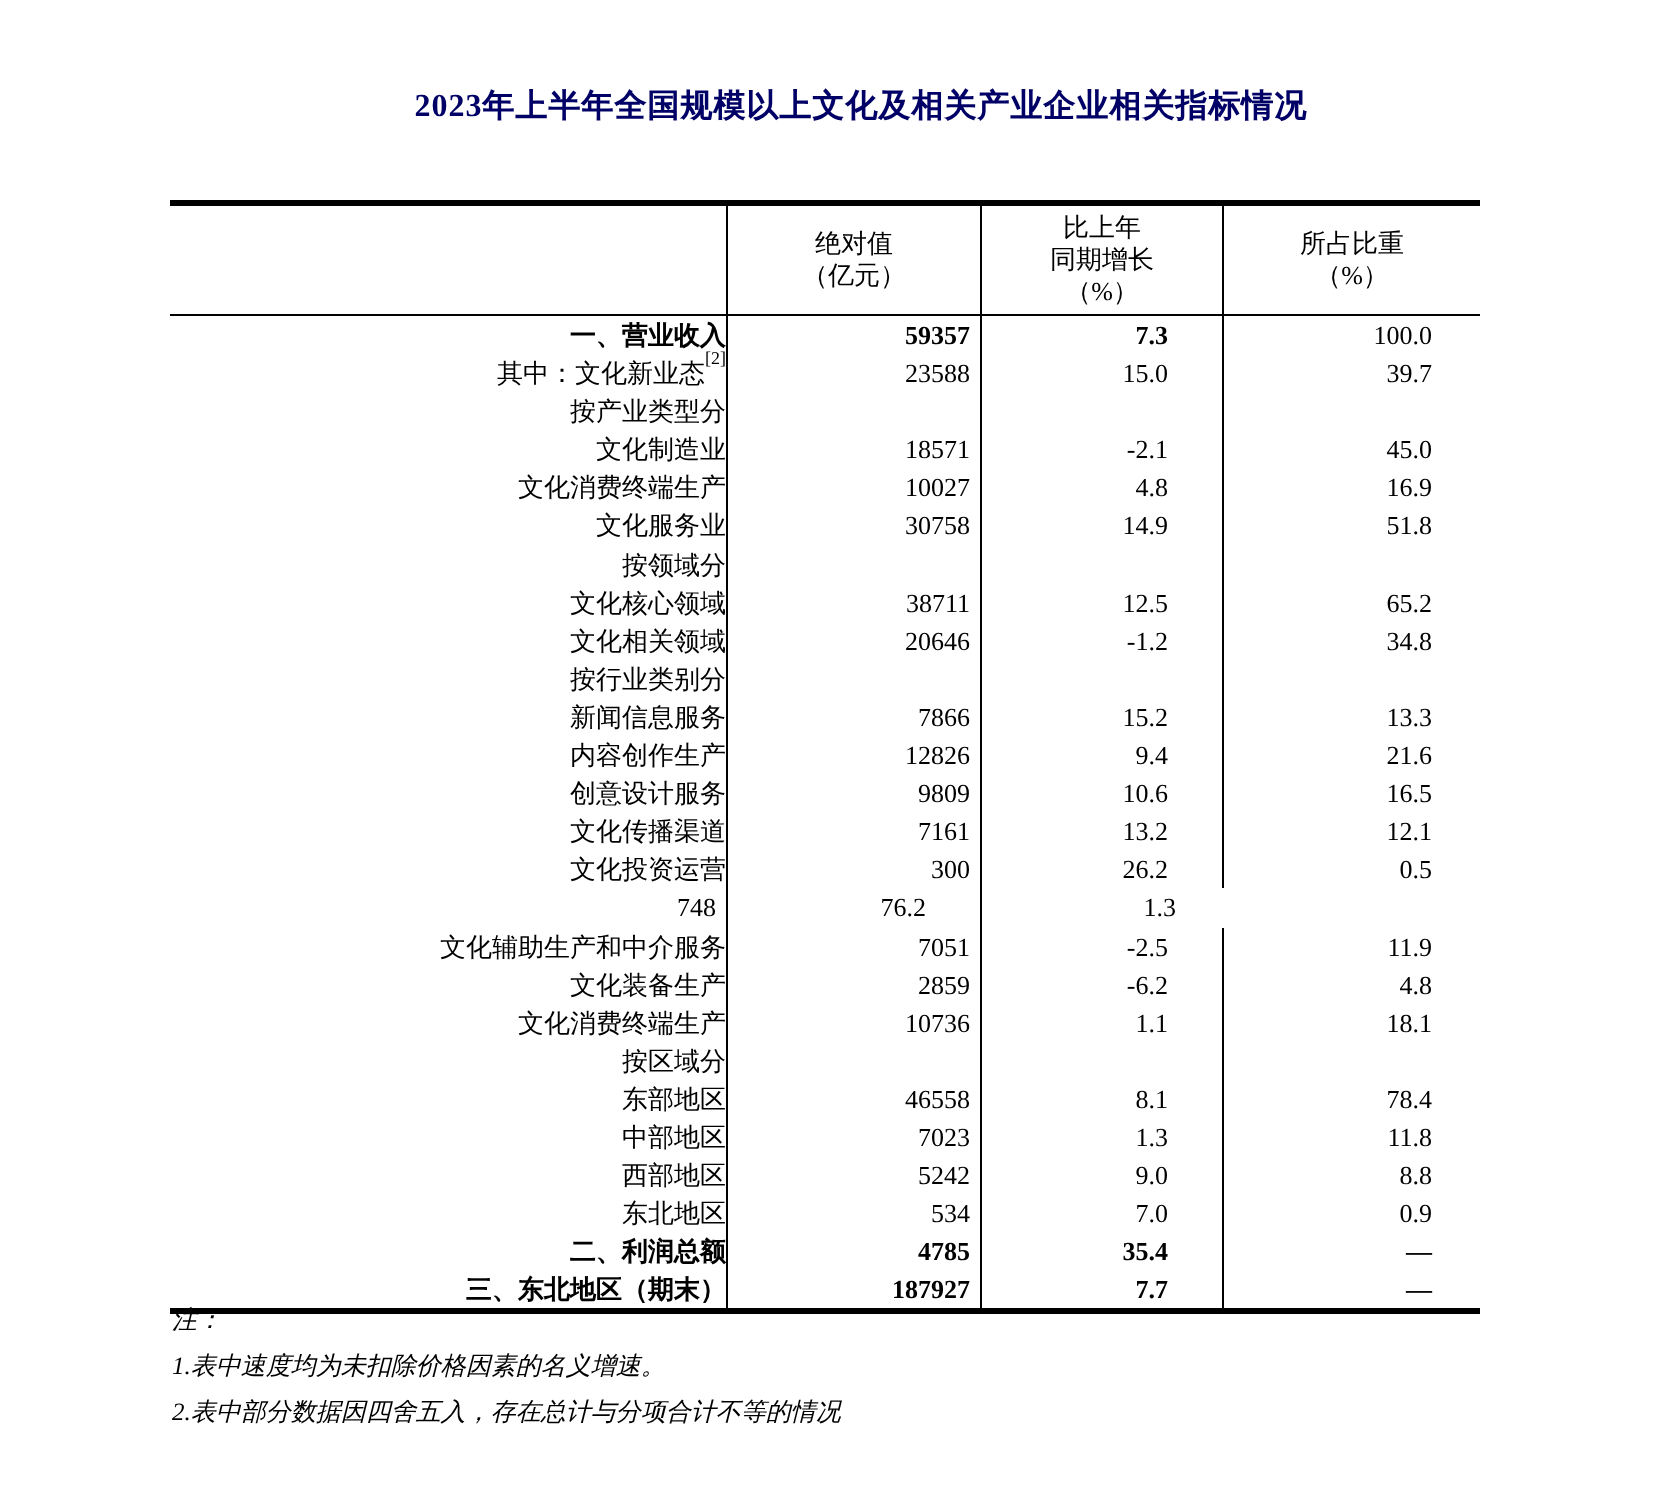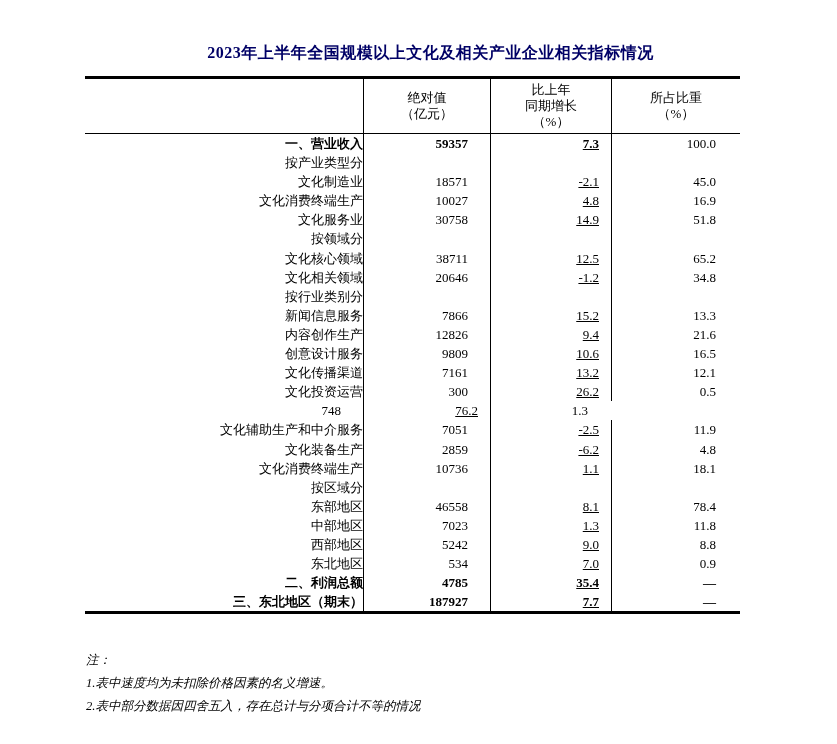--- a/index.html
+++ b/index.html
@@ -7,21 +7,21 @@
     position:relative;width:837px;height:744px;background:#ffffff;
     font-family:"Liberation Serif","DejaVu Serif",serif;color:#000;
     overflow:hidden;
   }
   .title{
     position:absolute;top:31px;left:0;width:100%;
     text-align:center;font-size:16px;font-weight:bold;margin:12px;
     color:#000066;letter-spacing:0.5px;
   }
   .table{
-    position:absolute;left:85px;top:76px;width:655px;
+    position:absolute;left:85px;top:100px;width:655px;
     border-top:3px solid #000;border-bottom:3px solid #000;
     box-sizing:content-box;
   }
   .thead{
     display:grid;grid-template-columns:279px 127px 121px 128px;
     height:54px;border-bottom:1px solid #000;
   }
   .hcell{
     display:flex;flex-direction:column;justify-content:center;align-items:center;
     font-size:13px;line-height:16px;
@@ -33,22 +33,22 @@
   }
   .cell{
     font-size:13px;line-height:19.1px;white-space:nowrap;overflow:visible;
     box-sizing:border-box;
   }
   .trow .cell:not(:last-child){border-right:1px solid #000;}
   .cell.lab{padding-left:8px;text-align:right;}
   .cell.lab.ind1{padding-left:20px;}
   .cell.lab.ind2{padding-left:34px;}
   .cell.num{text-align:right;}
-  .cell.num.c2{padding-right:22px;}
-  .cell.num.c3{padding-right:12px;text-decoration:underline;}
+  .cell.num.c2{padding-right:5px;}
+  .cell.num.c3{padding-right:27px;}
   .cell.num.c4{padding-right:24px;}
   .b{font-weight:bold;}
   sup.fn{font-size:9px;line-height:0;position:relative;top:-4px;}
   .notes{
     position:absolute;left:86px;top:649px;
     font-size:12.5px;font-style:italic;line-height:23px;color:#000;
   }
 </style>
 </head>
 <body>
@@ -75,20 +75,26 @@
       </div>
     </div>
     <div class="tbody" id="tbody">
         <div class="trow">
           <div class="cell lab c1 b">一、营业收入</div>
           <div class="cell num c2 b">59357</div>
           <div class="cell num c3 b">7.3</div>
           <div class="cell num c4">100.0</div>
         </div>
         <div class="trow">
+          <div class="cell lab c1 ind2">其中：文化新业态<sup class="fn">[2]</sup></div>
+          <div class="cell num c2">23588</div>
+          <div class="cell num c3">15.0</div>
+          <div class="cell num c4">39.7</div>
+        </div>
+        <div class="trow">
           <div class="cell lab c1">按产业类型分</div>
           <div class="cell num c2"></div>
           <div class="cell num c3"></div>
           <div class="cell num c4"></div>
         </div>
         <div class="trow">
           <div class="cell lab c1 ind1">文化制造业</div>
           <div class="cell num c2">18571</div>
           <div class="cell num c3">-2.1</div>
           <div class="cell num c4">45.0</div>

